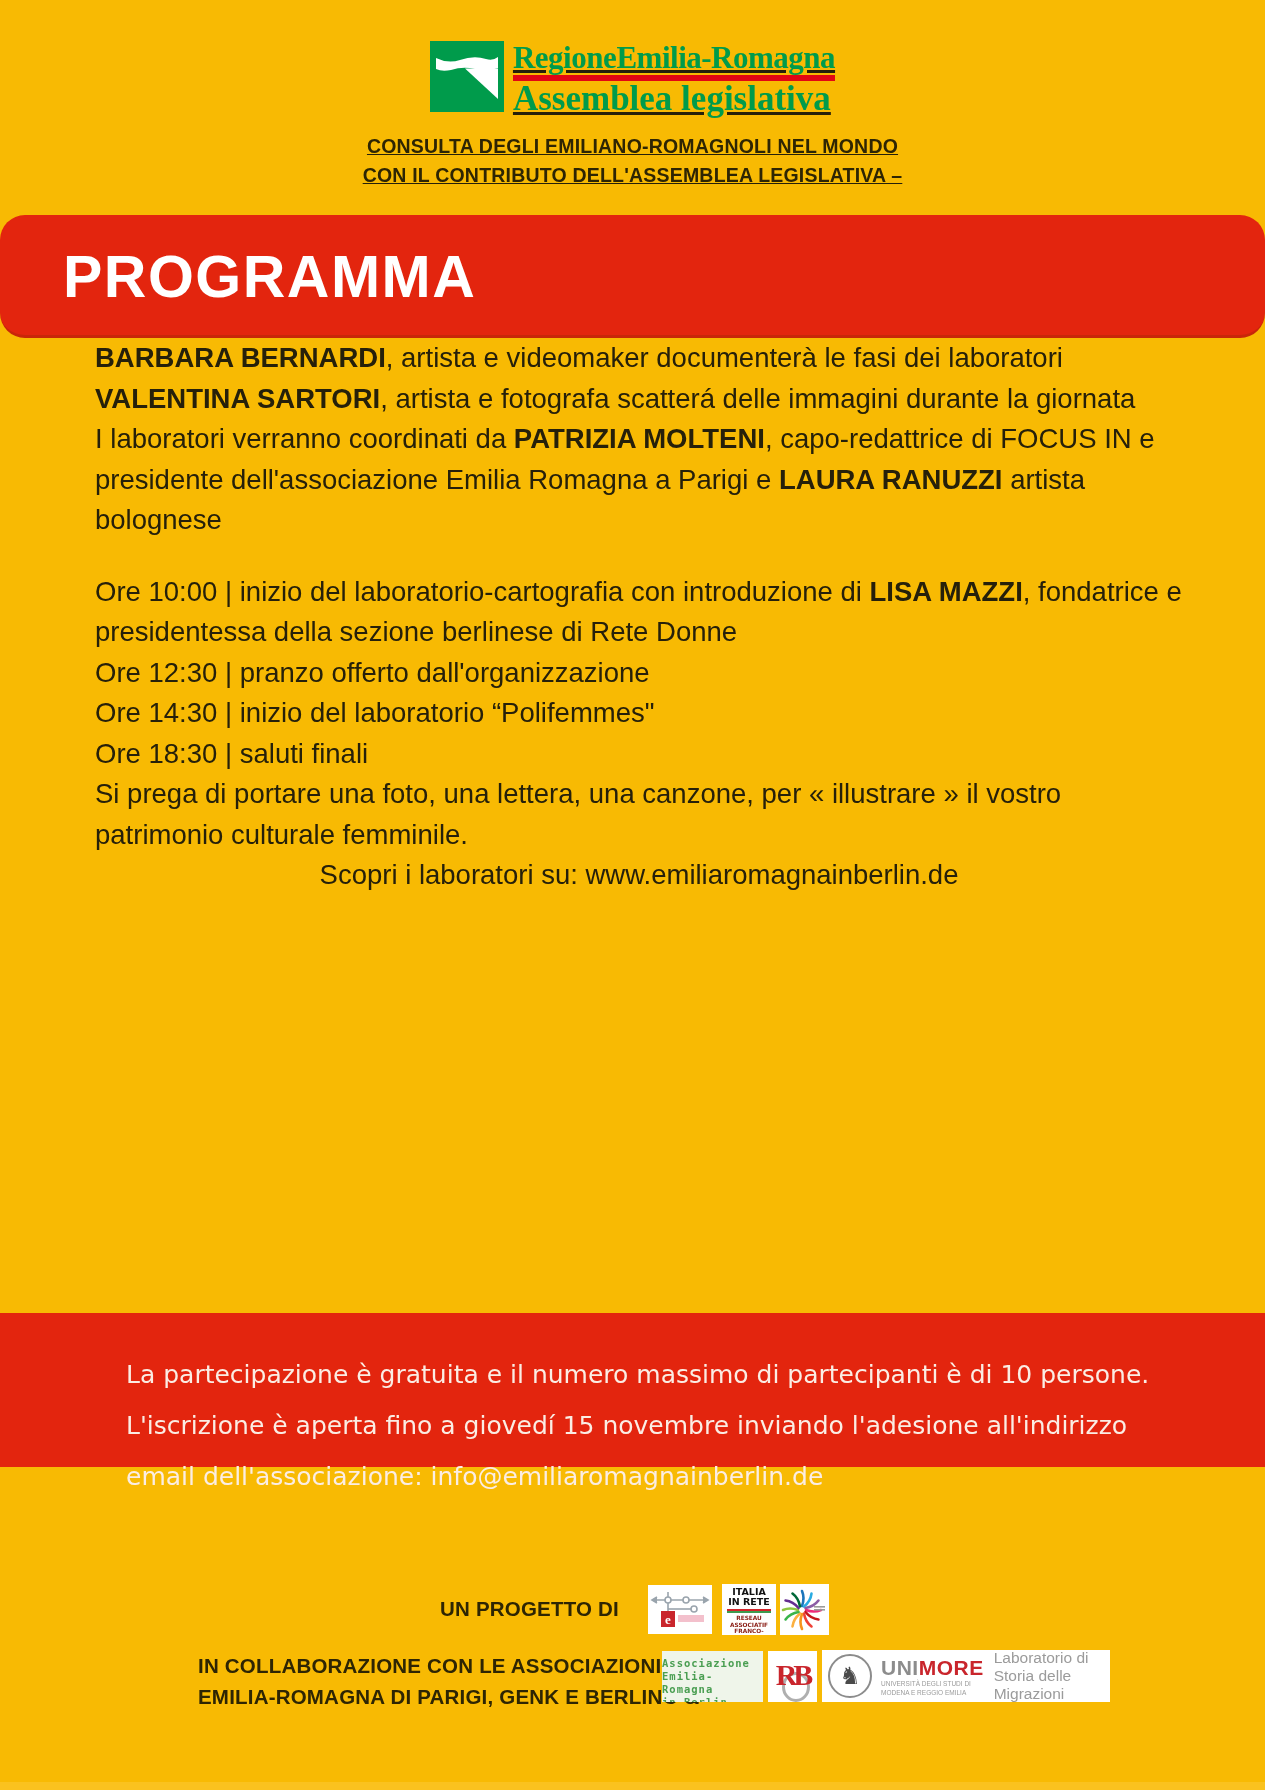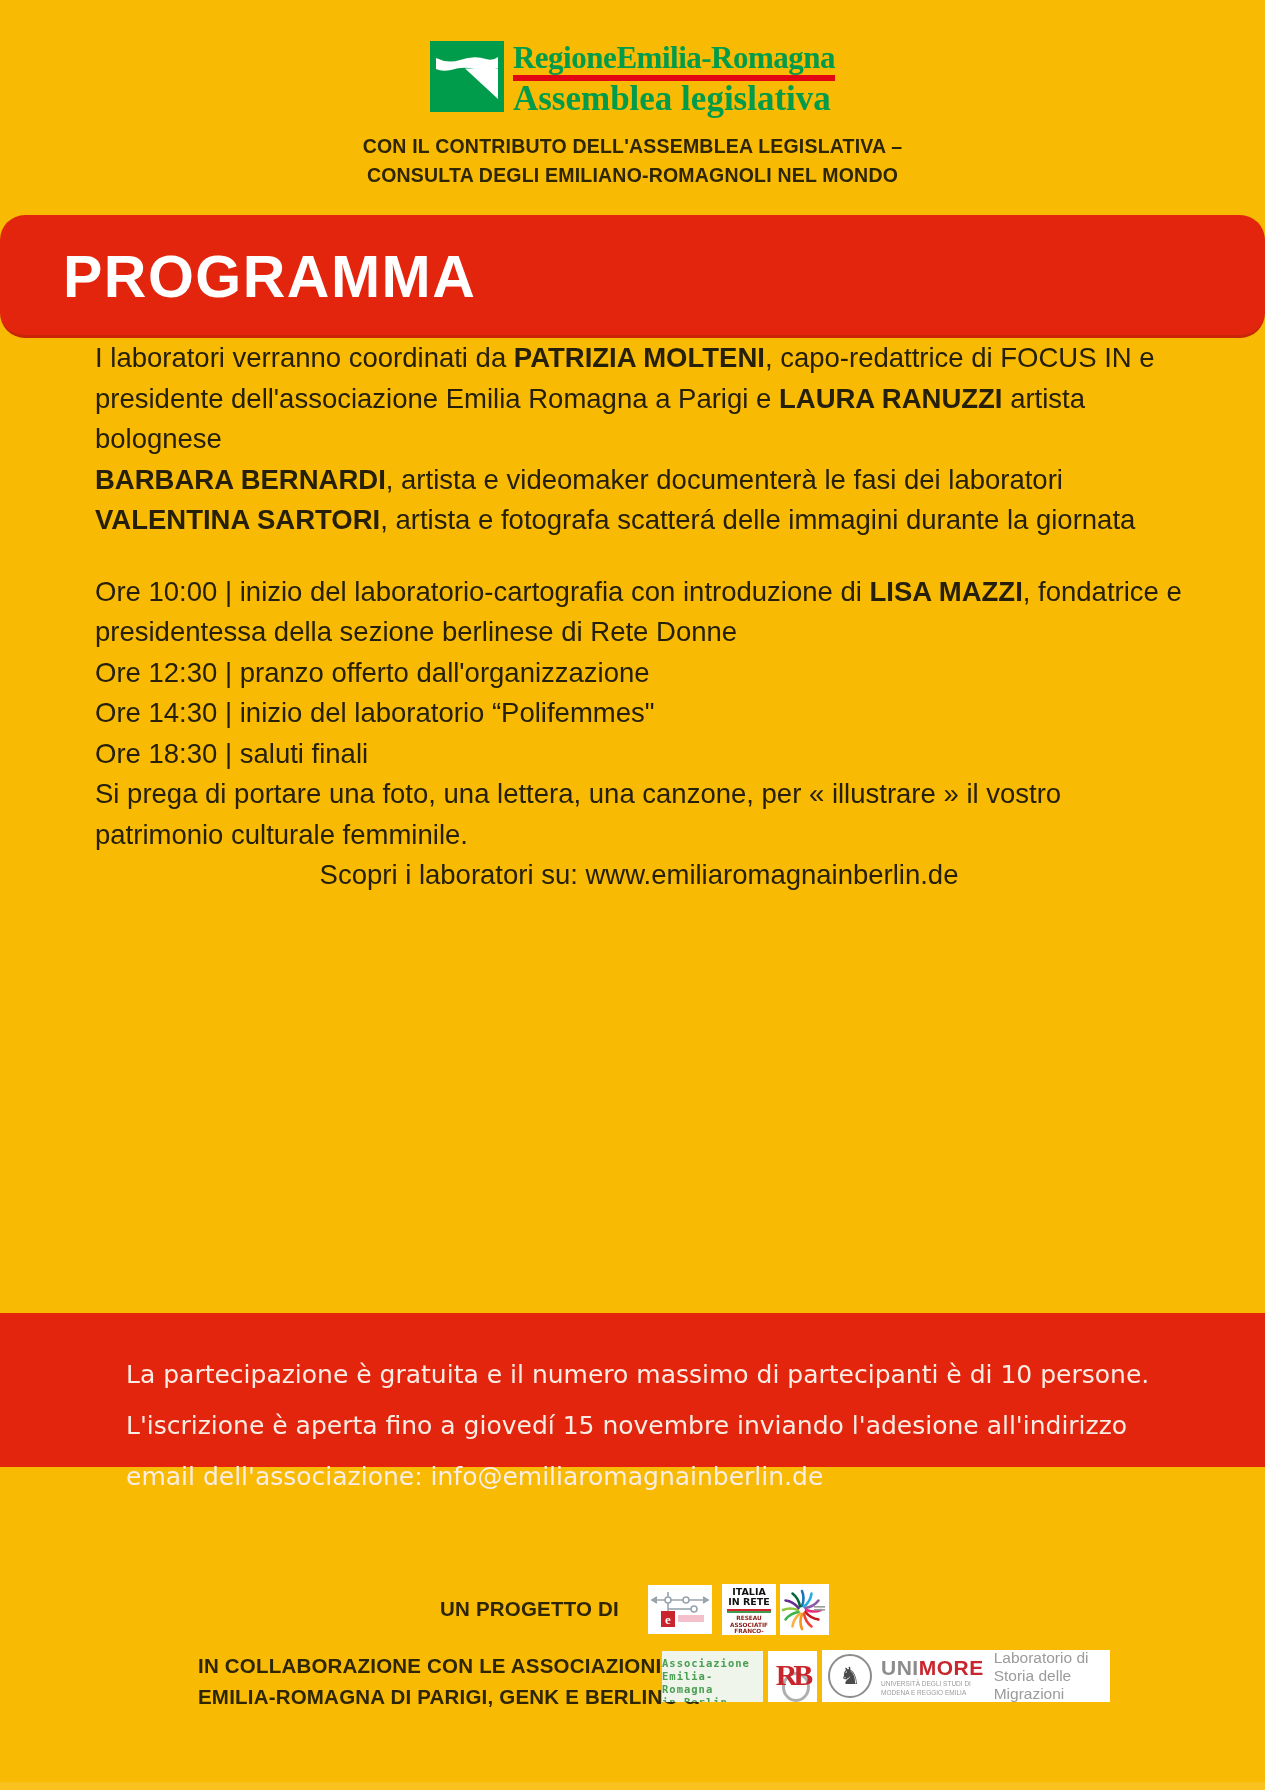--- a/index.html
+++ b/index.html
@@ -3,21 +3,21 @@
 <meta charset="utf-8">
 <style>
   html,body{margin:0;padding:0;background:#555;}
   .page{
     position:relative;width:1265px;height:1790px;margin:0 auto;
     background:#F8BA03;overflow:hidden;
     font-family:"Liberation Sans",sans-serif;color:#26200A;
   }
 
   
-  .header{position:absolute;top:0;left:0;right:0;height:168px;}
+  .header{position:absolute;top:0;left:0;right:0;height:168px;text-decoration:underline;}
   .logo-row{display:flex;justify-content:center;align-items:flex-start;padding-top:41px;}
   .logo-square{width:74px;height:71px;flex:0 0 auto;margin-right:9px;}
   .logo-textblock{padding-top:2px;}
   .logo-line1{
     font-family:"Liberation Serif",serif;font-weight:700;color:#009B4B;
     font-size:31px;line-height:30px;word-spacing:-7px;letter-spacing:-0.5px;
   }
   .logo-rule{height:6px;background:#E30613;margin:2px 0 2px 0;}
   .logo-line2{
     font-family:"Liberation Serif",serif;font-weight:700;color:#009B4B;
@@ -124,32 +124,32 @@
           <polygon points="35,27.5 68,27.5 68,58" fill="#FFFFFF"></polygon>
         </svg>
       </div>
       <div class="logo-textblock">
         <div class="logo-line1">Regione Emilia-Romagna</div>
         <div class="logo-rule"></div>
         <div class="logo-line2">Assemblea legislativa</div>
       </div>
     </div>
     <div class="contrib">
+      <div>CONSULTA DEGLI EMILIANO-ROMAGNOLI NEL MONDO</div>
       <div>CON IL CONTRIBUTO DELL'ASSEMBLEA LEGISLATIVA –</div>
-      <div>CONSULTA DEGLI EMILIANO-ROMAGNOLI NEL MONDO</div>
     </div>
   </div>
 
   <div class="title-band">
     <div class="page-title">PROGRAMMA</div>
   </div>
 
   <div class="body-text">
+    <p class="para p2"><span class="b">BARBARA BERNARDI</span><span>, artista e videomaker documenterà le fasi dei laboratori </span><span class="b">VALENTINA SARTORI</span><span>, artista e fotografa scatterá delle immagini durante la giornata</span></p>
     <p class="para p1"><span>I laboratori verranno coordinati da </span><span class="b">PATRIZIA MOLTENI</span><span>, capo-redattrice di FOCUS IN e presidente dell'associazione Emilia Romagna a Parigi e </span><span class="b">LAURA RANUZZI</span><span> artista bolognese</span></p>
-    <p class="para p2"><span class="b">BARBARA BERNARDI</span><span>, artista e videomaker documenterà le fasi dei laboratori </span><span class="b">VALENTINA SARTORI</span><span>, artista e fotografa scatterá delle immagini durante la giornata</span></p>
     <div class="sched">
       <p class="para sched-line"><span>Ore 10:00 | inizio del laboratorio-cartografia con introduzione di </span><span class="b">LISA MAZZI</span><span>, fondatrice e presidentessa della sezione berlinese di Rete Donne</span></p>
       <p class="para sched-line"><span>Ore 12:30 | pranzo offerto dall'organizzazione</span></p>
       <p class="para sched-line"><span>Ore 14:30 | inizio del laboratorio “Polifemmes"</span></p>
       <p class="para sched-line"><span>Ore 18:30 | saluti finali</span></p>
     </div>
     <p class="para p4"><span>Si prega di portare una foto, una lettera, una canzone,  per « illustrare » il vostro patrimonio culturale femminile.</span></p>
     <p class="para p5"><span>Scopri i laboratori su: www.emiliaromagnainberlin.de</span></p>
   </div>
 

